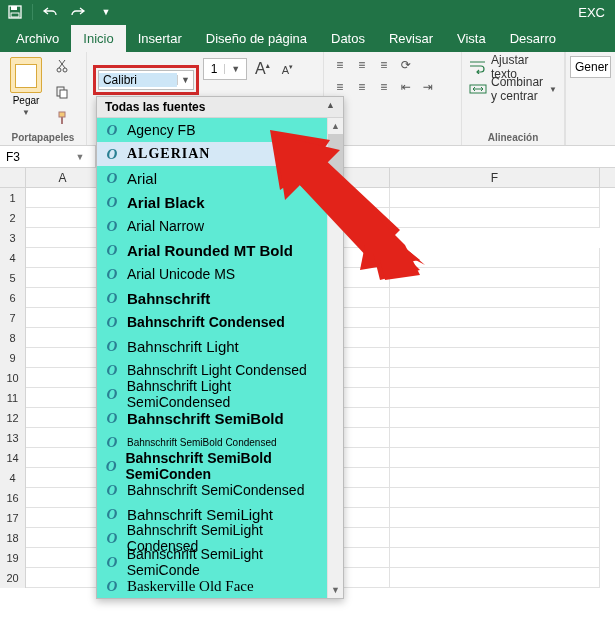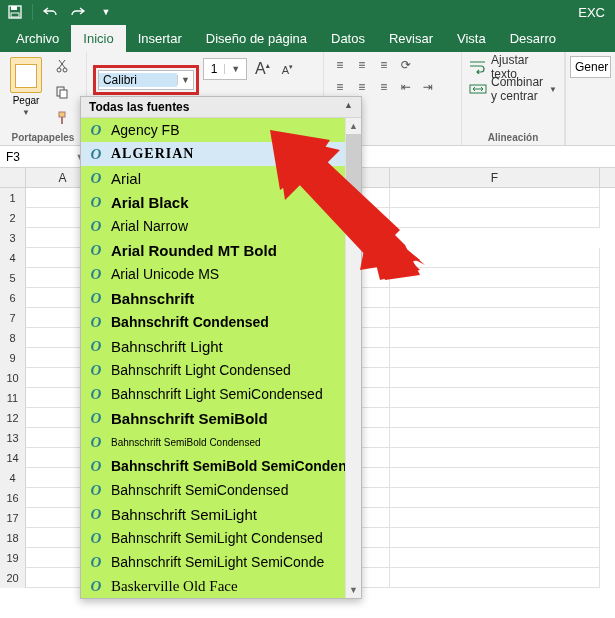--- a/index.html
+++ b/index.html
@@ -76,21 +76,21 @@
   
   .grid { position: relative; overflow: hidden; height: 460px; background: #fff; }
   .colhdr { display: flex; height: 20px; background: #f0f0f0; border-bottom: 1px solid #d4d4d4; }
   .corner { width: 26px; border-right: 1px solid #d4d4d4; background: #f0f0f0; }
   .ch { border-right: 1px solid #d4d4d4; text-align: center; font-size: 12px; color: #333; line-height: 20px; }
   .rowhdr { width: 26px; border-right: 1px solid #d4d4d4; background: #f0f0f0; text-align: center; font-size: 11px; color: #333; line-height: 20px; }
   .row { display: flex; height: 20px; }
   .cell { border-right: 1px solid #e1e1e1; border-bottom: 1px solid #e1e1e1; font-size: 12px; padding: 0 3px; line-height: 20px; white-space: nowrap; overflow: visible; }
 
   
-  .font-dropdown { position: absolute; top: 96px; left: 80px; width: 282px; background: #bef264; border: 1px solid #bcbcbc; box-shadow: 0 3px 8px rgba(0,0,0,0.25); z-index: 20; }
+  .font-dropdown { position: absolute; top: 96px; left: 96px; width: 248px; background: #5eead4; border: 1px solid #bcbcbc; box-shadow: 0 3px 8px rgba(0,0,0,0.25); z-index: 20; }
   .fd-head { background: #eaeaea; font-weight: bold; font-size: 12px; padding: 3px 8px; border-bottom: 1px solid #d4d4d4; display: flex; justify-content: space-between; }
   .fd-head .up { font-size: 9px; color: #555; }
   .fd-body { max-height: 480px; overflow: hidden; position: relative; }
   .fd-item { display: flex; align-items: center; gap: 8px; padding: 3px 8px; height: 24px; cursor: pointer; }
   .fd-item:hover, .fd-item.hover { background: #d5e8f6; }
   .fd-item .oicon { font-family: Georgia, serif; font-style: italic; font-weight: bold; font-size: 15px; color: #2a7f93; width: 14px; text-align: center; }
   .fd-item .fname { font-size: 14px; }
   .fd-scrollbar { position: absolute; right: 0; top: 0; bottom: 0; width: 16px; background: #f0f0f0; border-left: 1px solid #e1e1e1; }
   .fd-scrollbar .btn { height: 16px; text-align: center; font-size: 9px; color: #666; line-height: 16px; background: #f0f0f0; }
   .fd-scrollbar .thumb { background: #cdcdcd; height: 60px; margin-top: 0; }

